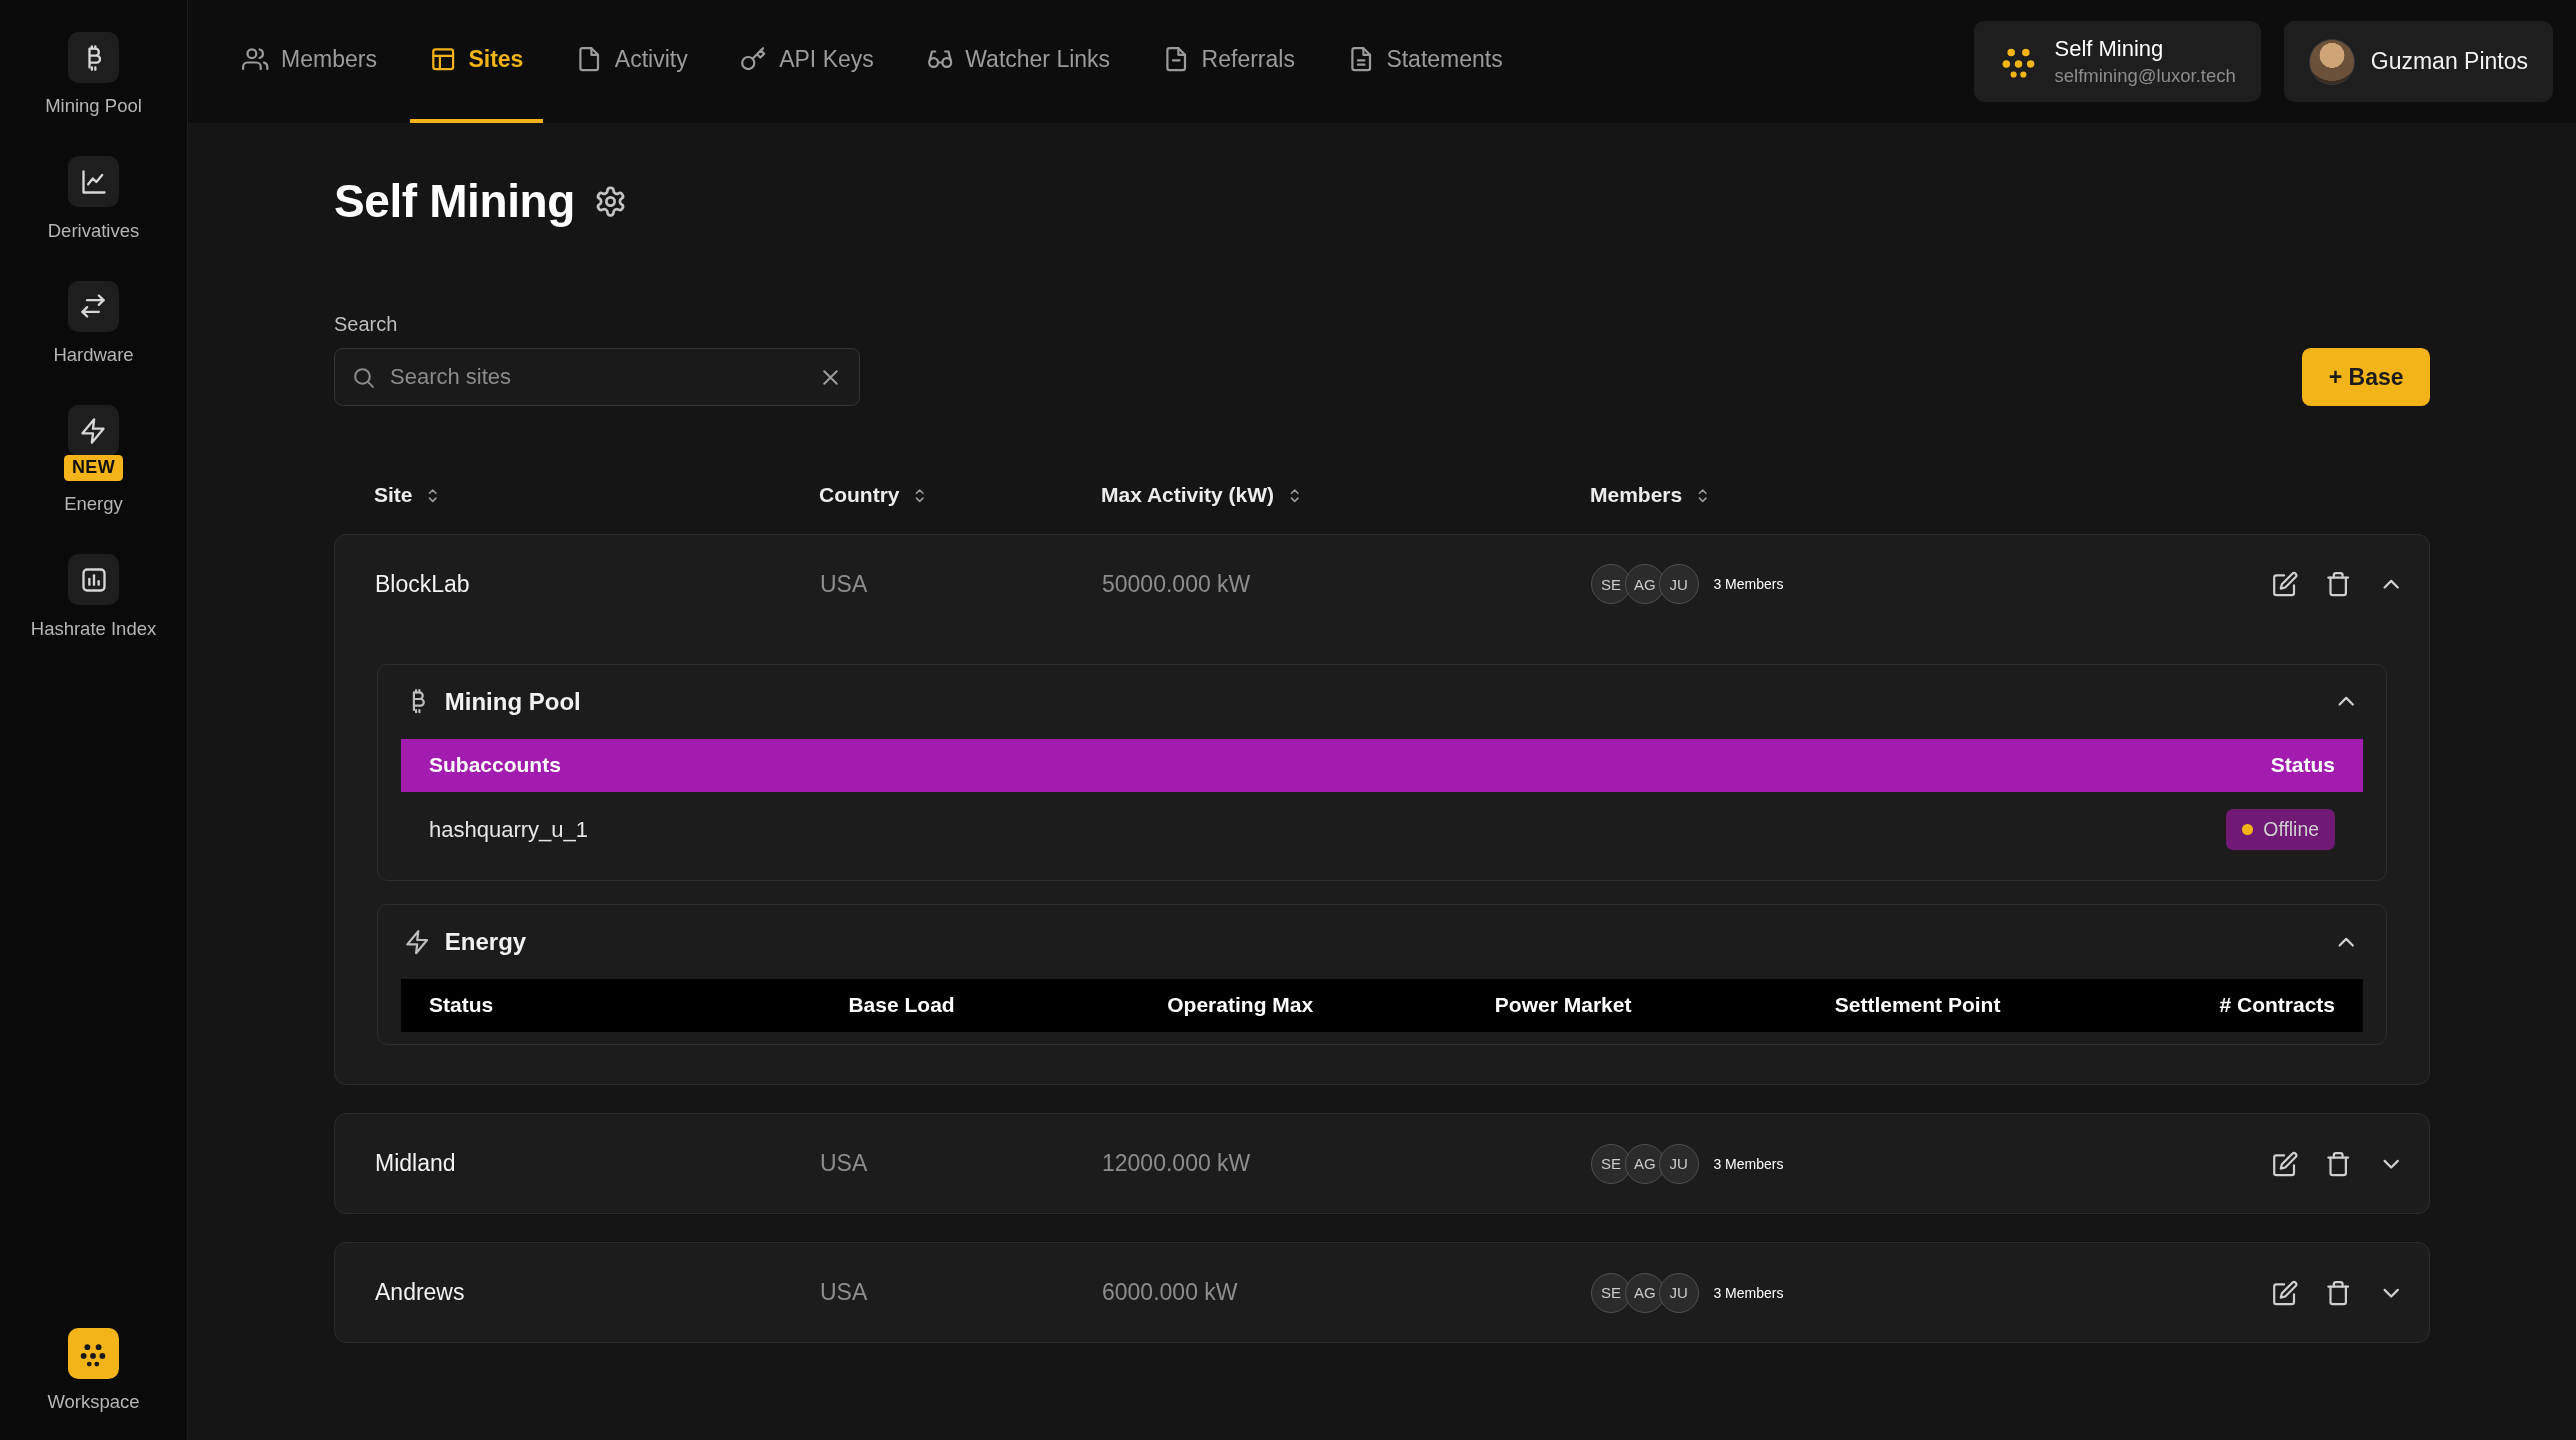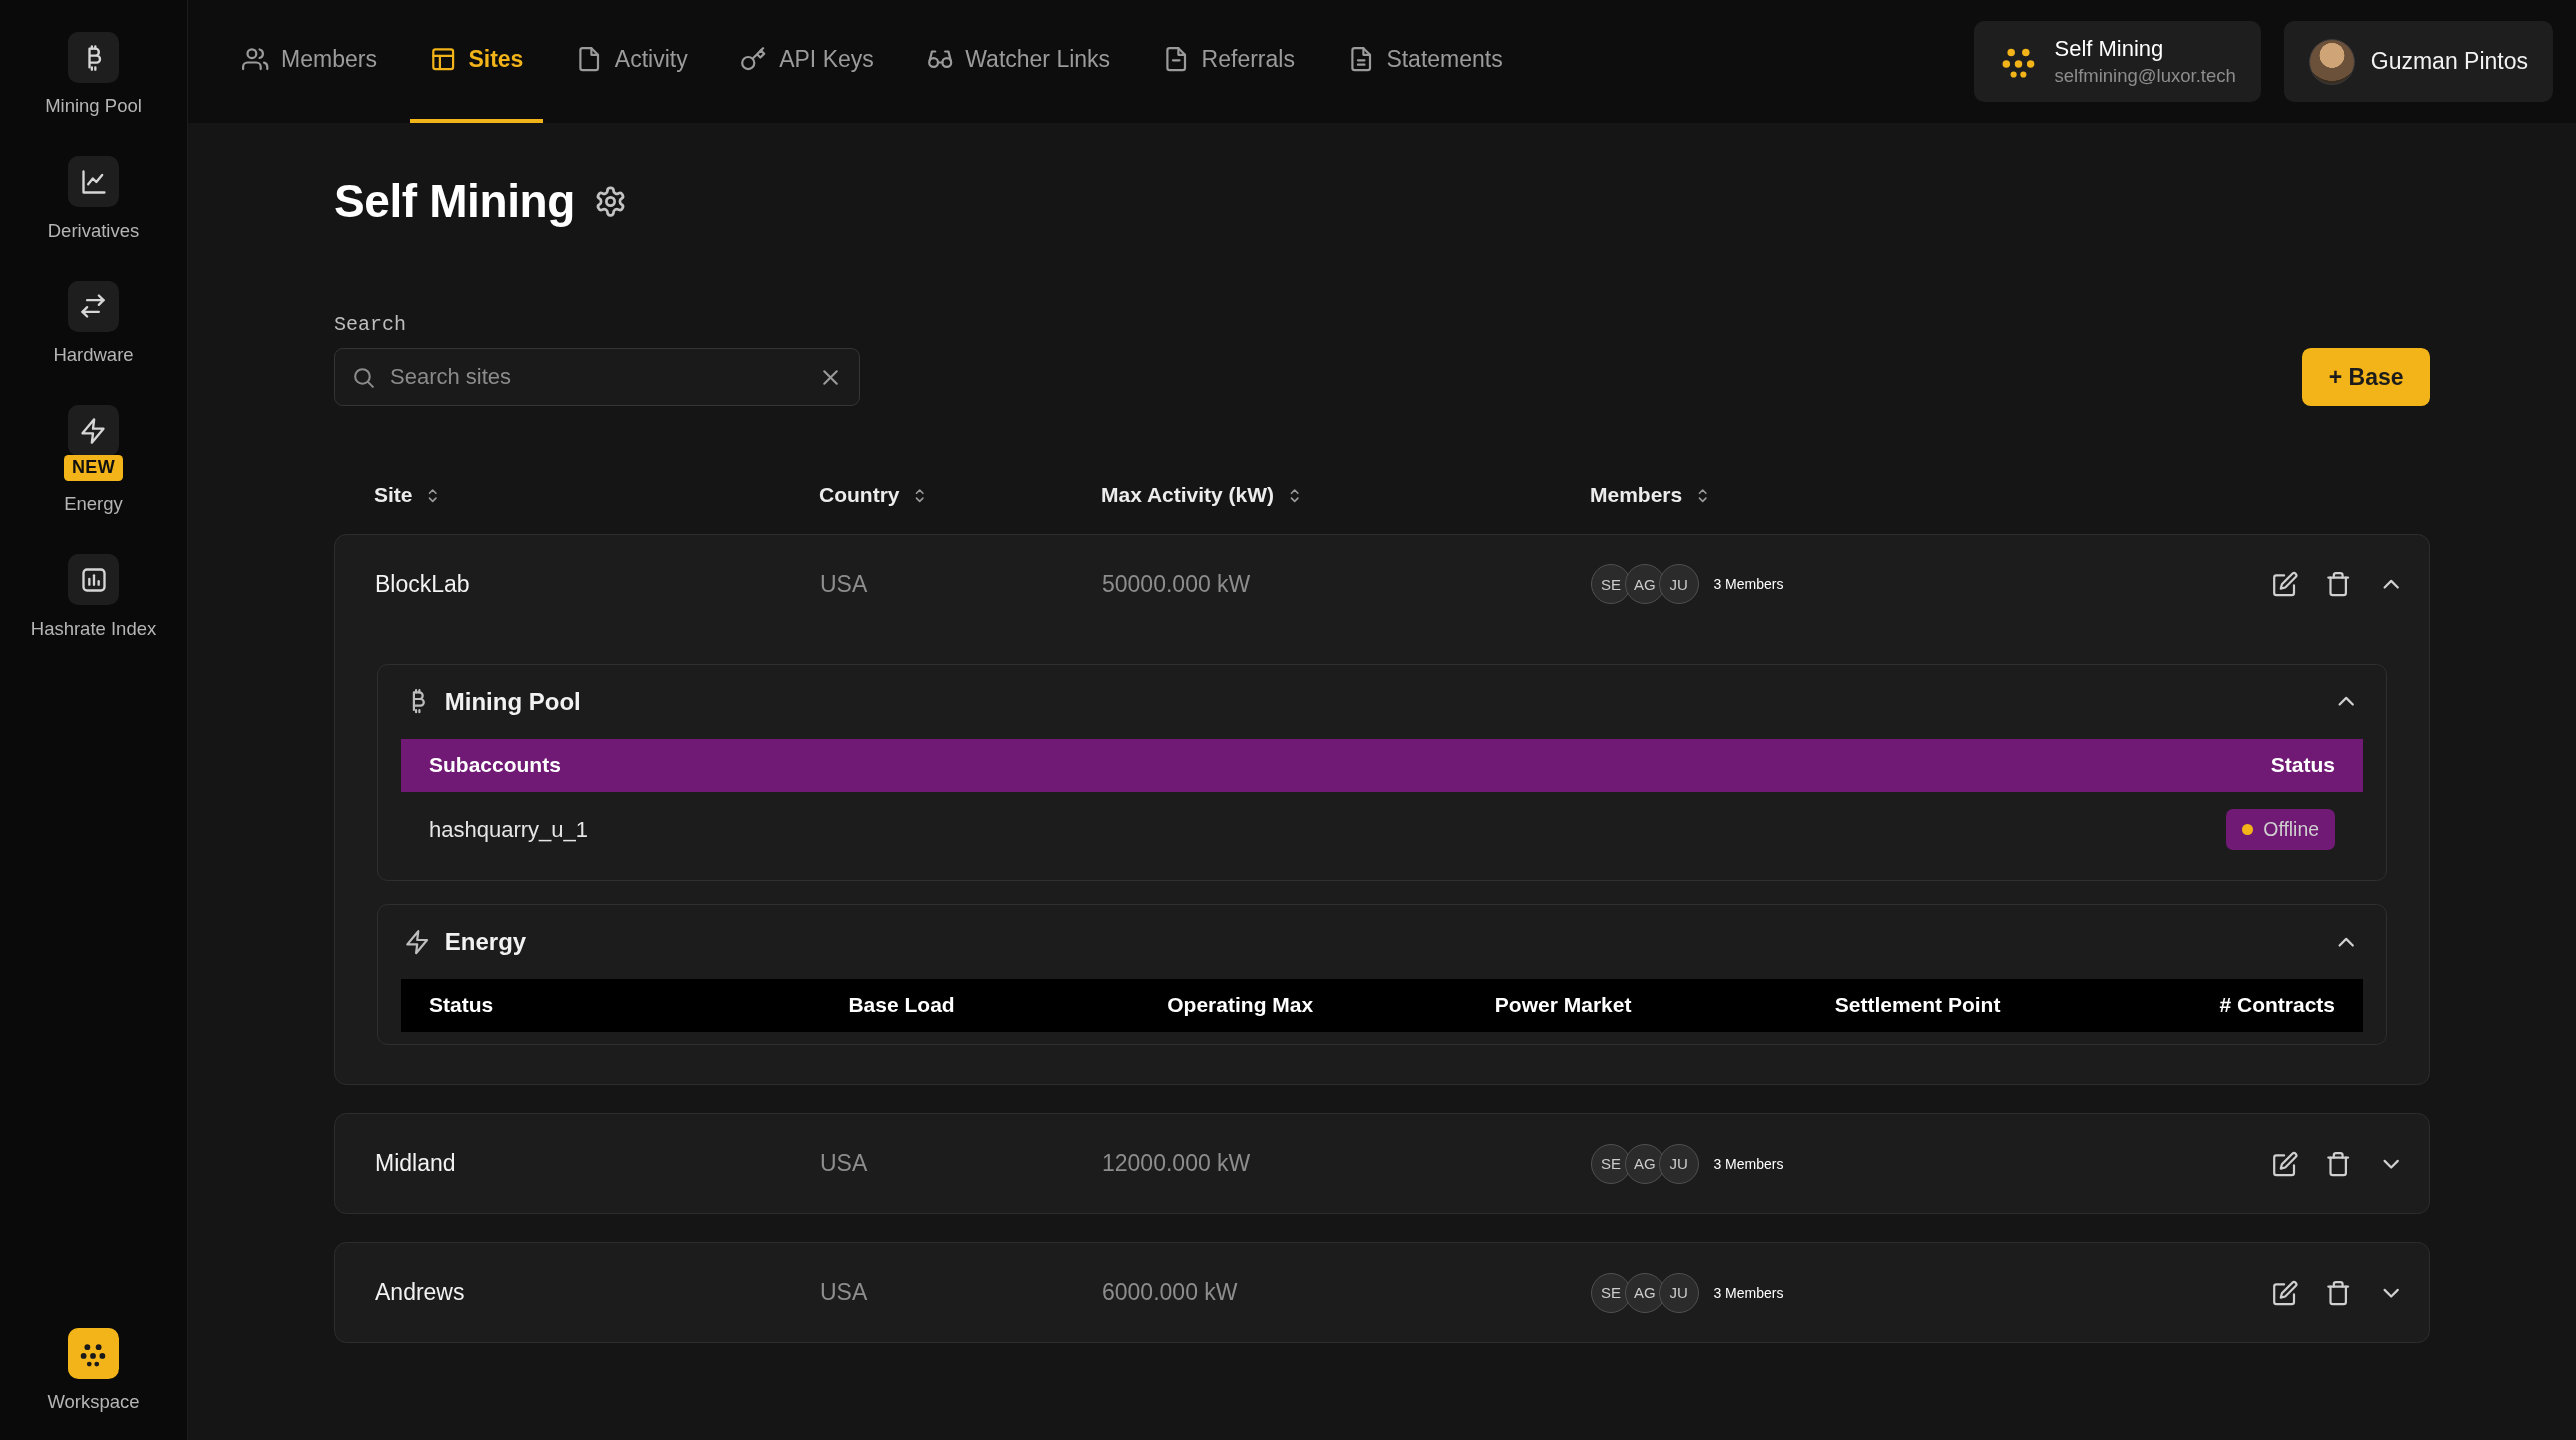--- a/index.html
+++ b/index.html
@@ -42,21 +42,21 @@
     border:0.9px solid #3a3a3a; }
   .user-name { font-size:23px; color:#f2f2f2; }
 
   
   .content { flex:1; padding:51px 146px 0; overflow:hidden; }
   .page-title-row { display:flex; align-items:center; gap:19.4px; margin-bottom:85px; }
   .page-title { font-size:46px; font-weight:700; letter-spacing:-0.4px; }
   .gear-btn { color:#c3c3c3; cursor:pointer; } .gear-btn svg { width:33px; height:33px; }
 
   .toolbar { display:flex; justify-content:space-between; align-items:flex-end; margin-bottom:77px; }
-  .search-label { font-size:20px; color:#bdbdbd; margin-bottom:12.3px;font-family:Liberation Mono, monospace; }
+  .search-label { font-size:20px; color:#bdbdbd; margin-bottom:12.3px; }
   .search-box { width:526px; height:58px; background:#1a1a1a; border:0.9px solid #353535;
     border-radius:8.8px; display:flex; align-items:center; gap:14px; padding:0 16px; }
   .search-box svg { width:25px; height:25px; color:#8b8b8b; flex-shrink:0; }
   .search-box input { flex:1; background:transparent; border:none; outline:none;
     color:#e3e3e3; font-size:22px; font-family:"Liberation Sans", sans-serif; }
   .search-box input::placeholder { color:#8b8b8b; }
   .clear-btn { cursor:pointer; }
   .add-site-btn { height:58px; padding:0 26.4px; border:none; border-radius:8.8px; cursor:pointer;
     background:#f2b418; color:#1c1c1c; font-size:23px; font-weight:600;
     font-family:"Liberation Sans", sans-serif; }
@@ -81,21 +81,21 @@
 
   
   .detail { padding:7px 42px 39px; }
   .panel { border:0.9px solid #2f2f2f; border-radius:10.6px; margin-top:23px; background:#1c1c1c;
     overflow:hidden; padding-bottom:12.3px; }
   .panel-head { display:flex; align-items:center; gap:14px; padding:23px 26.4px; cursor:pointer; }
   .panel-head svg.sec-icon { width:26.4px; height:26.4px; color:#bdbdbd; }
   .panel-title { font-size:24px; font-weight:700; color:#f2f2f2; }
   .panel-head .chev { margin-left:auto; }
   .panel-body { padding:0 23px; }
-  .black-bar { background:#701a75; height:53px; display:flex; align-items:center;
+  .black-bar { background:#a21caf; height:53px; display:flex; align-items:center;
     justify-content:space-between; padding:0 28px; font-size:21px; font-weight:700; color:#fff; }
   .sub-row { display:flex; align-items:center; justify-content:space-between;
     height:76px; padding:0 28px; font-size:22px; color:#e6e6e6; }
   .badge { display:inline-flex; align-items:center; gap:10.6px; background:#701a75;
     border-radius:7px; padding:8.8px 16px; font-size:19.4px; color:#cfcfcf; }
   .dot { width:10.6px; height:10.6px; border-radius:50%; }
   .dot.yellow { background:#f2b418; }
   .dot.grey { background:#c4c4c4; }
 
   .energy-grid { display:grid; grid-template-columns:0.95fr 1.1fr 1.05fr 1fr 1.25fr 0.7fr;

